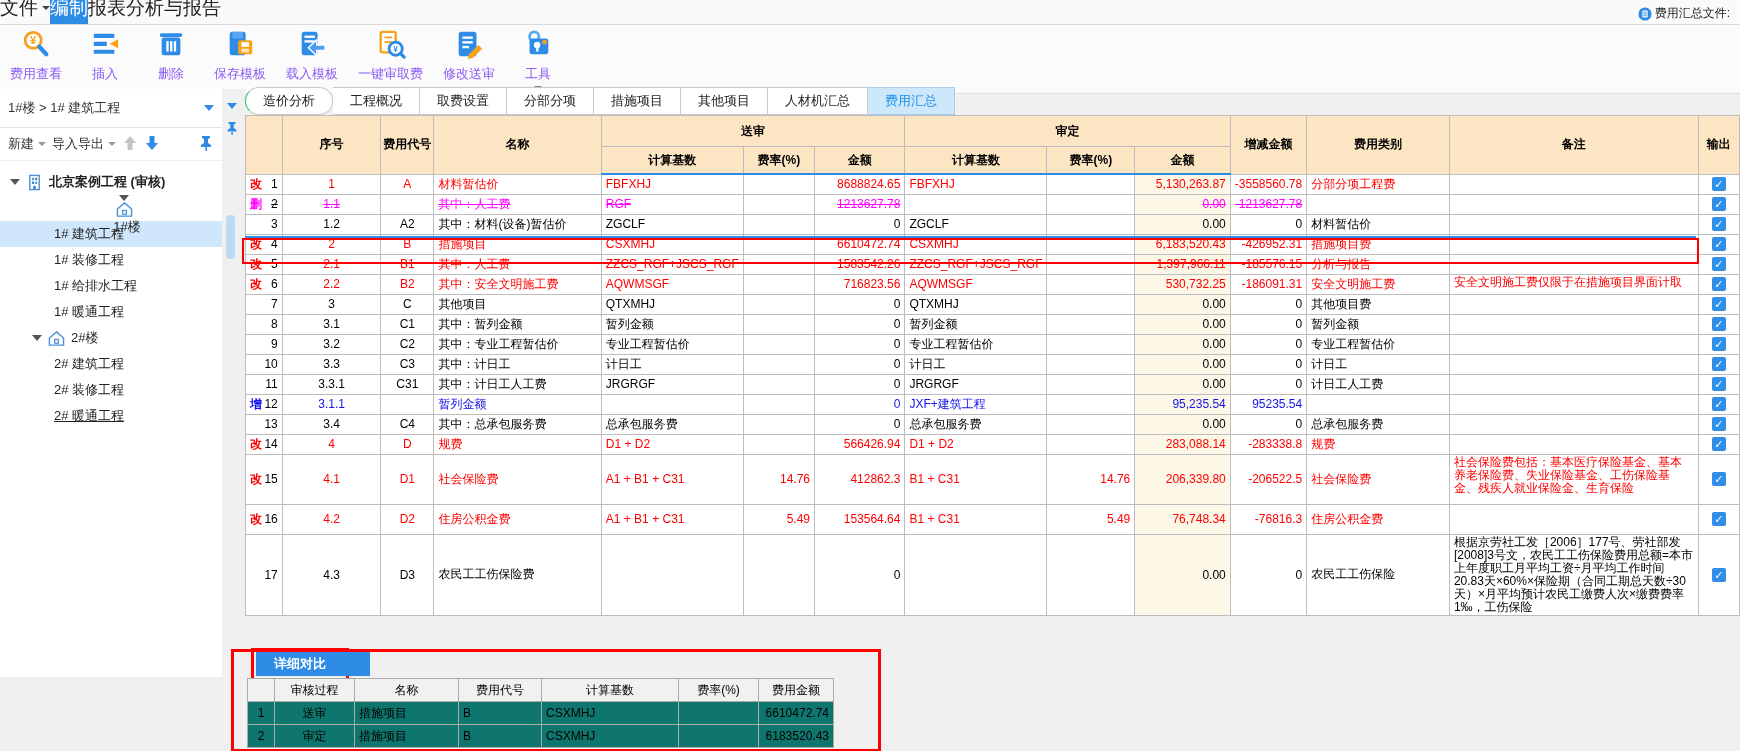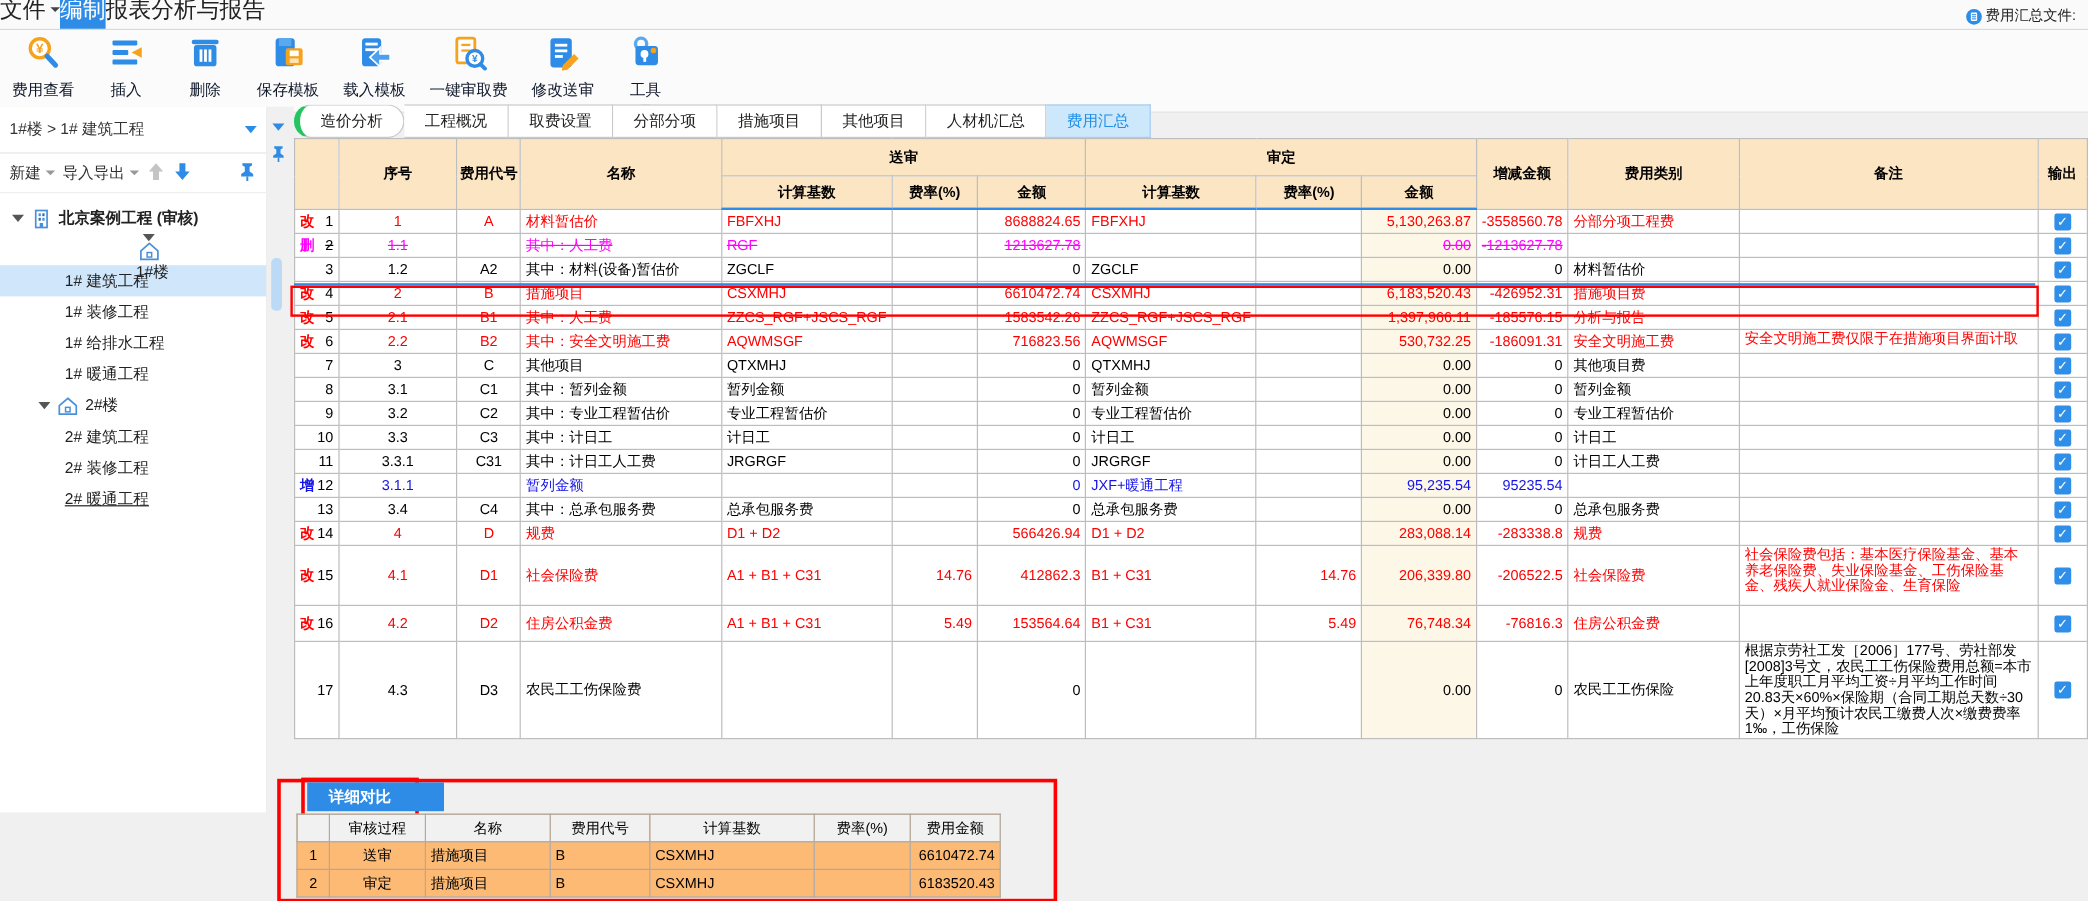--- a/index.html
+++ b/index.html
@@ -9,21 +9,21 @@
   .menubar{position:absolute;left:0;top:0;width:1740px;height:24px;background:#fafafa;
            border-bottom:1px solid #d9d9d9;display:flex;align-items:flex-end;}
   .menu-item{font-size:19px;color:#222;padding:3px 0;cursor:default;display:flex;align-items:center;gap:4px;}
   .menu-item.active{background:#2e8ce6;color:#fff;border-radius:3px 3px 0 0;}
   .m-caret{width:0;height:0;border-left:4px solid transparent;border-right:4px solid transparent;border-top:4px solid #444;}
   
   .ribbon{position:absolute;left:0;top:25px;width:1740px;height:64px;background:#fbfbfb;
           border-bottom:1px solid #e2e2e2;display:flex;align-items:flex-start;padding:4px 0 0 10px;gap:20px;}
   .rbtn{display:flex;flex-direction:column;align-items:center;gap:2px;min-width:46px;cursor:default;}
   .rbtn svg{width:30px;height:30px;}
-  .rbtn .rlabel{font-size:13px;color:#0f172a;white-space:nowrap;}
+  .rbtn .rlabel{font-size:13px;color:#8b5cf6;white-space:nowrap;}
   .rbtn .rcaret{width:0;height:0;border-left:4px solid transparent;border-right:4px solid transparent;border-top:4px solid #888;margin-top:1px;}
   
   .sidebar{position:absolute;left:0;top:89px;width:222px;height:588px;background:#fff;border-right:1px solid #d8d8d8;}
   .crumb{height:38px;border-bottom:1px solid #e4e4e4;display:flex;align-items:center;padding:0 8px;font-size:13px;color:#333;}
   .crumb-caret{margin-left:auto;width:0;height:0;border-left:5px solid transparent;border-right:5px solid transparent;border-top:6px solid #2e8ce6;}
   .side-toolbar{height:32px;border-bottom:1px solid #efefef;display:flex;align-items:center;gap:6px;padding:0 8px;font-size:13px;color:#333;}
   .st-item{display:flex;align-items:center;gap:4px;}
   .st-caret{width:0;height:0;border-left:4px solid transparent;border-right:4px solid transparent;border-top:4px solid #999;}
   .side-toolbar svg{width:16px;height:16px;}
   .st-pin{margin-left:auto;}
@@ -35,21 +35,21 @@
   .tree-row.bold{font-weight:bold;}
   
   .gutter{position:absolute;left:222px;top:89px;width:23px;height:588px;background:#f0f0f0;}
   .g-caret{position:absolute;left:5px;top:14px;width:0;height:0;border-left:5px solid transparent;border-right:5px solid transparent;border-top:6px solid #2e8ce6;}
   .g-pin{position:absolute;left:3px;top:32px;}
   .g-handle{position:absolute;left:4px;top:126px;width:9px;height:44px;background:#bcd9f5;border-radius:4px;}
   
   .tabsrow{position:absolute;left:245px;top:88px;width:1495px;height:27px;display:flex;align-items:flex-end;}
   .tab{height:26px;line-height:26px;padding:0 17px;background:#fff;border:1px solid #c9c9c9;border-left:none;
        font-size:13px;color:#222;}
-  .tab:first-child{border-left:5px solid #22c55e;border-radius:14px;}
+  .tab:first-child{border-left:1px solid #22c55e;border-radius:14px;}
   .tab.active{background:#cde7fb;color:#1f8fe8;border-color:#a9cdee;}
   .file-label{position:absolute;right:10px;top:5px;display:flex;align-items:center;gap:3px;font-size:12px;color:#222;}
   .file-label svg{width:14px;height:14px;}
   
   .gridwrap{position:absolute;left:245px;top:115px;}
   table.grid{border-collapse:collapse;table-layout:fixed;background:#fff;}
   table.grid th,table.grid td{border:1px solid #bdbdbd;padding:1px 4px;font-size:12px;overflow:hidden;}
   table.grid th{background:#fce5c2;font-weight:bold;padding:0 2px;}
   tr.hgroup th{height:30px;}
   tr.hsub th{height:26px;}
@@ -73,21 +73,21 @@
   .cb{display:inline-block;width:14px;height:14px;background:#2f8ee8;border-radius:2px;color:#fff;
       font-size:11px;line-height:14px;font-weight:bold;text-align:center;}
   
   .ann{position:absolute;border:2px solid #ff0000;pointer-events:none;}
   .blue-split{position:absolute;left:245px;width:1451px;height:2px;background:#2e8be6;pointer-events:none;}
   
   .bp-tabs{position:absolute;left:256px;top:652px;display:flex;gap:5px;flex-direction:column;}
   .bp-tab{height:24px;line-height:24px;padding:0 18px;font-size:13px;background:#d6d6d6;color:#333;}
   .bp-tab.active{background:#2e8ce6;color:#fff;font-weight:bold;}
   .bp-wrap{position:absolute;left:247px;top:678px;}
-  table.bgrid{border-collapse:collapse;table-layout:fixed;background:#fdba74;}
+  table.bgrid{border-collapse:collapse;table-layout:fixed;background:#0f766e;}
   table.bgrid th,table.bgrid td{border:1px solid #ababab;font-size:12px;padding:1px 4px;overflow:hidden;white-space:nowrap;}
   table.bgrid th{background:#f1f1f1;font-weight:normal;height:20px;}
   table.bgrid td{height:20px;}
   td.bctr{text-align:center;} td.brt{text-align:right;}
 </style>
 </head>
 <body>
 
 <div class="menubar" id="menubar">
     <span class="menu-item">文件<span class="m-caret"></span></span>
@@ -568,21 +568,21 @@
               <span class="mk">增</span>
               <span class="rn">12</span>
             </span>
           </td>
           <td class="ctr">3.1.1</td>
           <td class="ctr"></td>
           <td class="lft">暂列金额</td>
           <td class="lft"></td>
           <td class="rate"></td>
           <td class="num">0</td>
-          <td class="lft">JXF+暖通工程</td>
+          <td class="lft">JXF+建筑工程</td>
           <td class="rate"></td>
           <td class="num cream">95,235.54</td>
           <td class="num">95235.54</td>
           <td class="lft"></td>
           <td class="rem"></td>
           <td class="outcell"><span class="cb">✓</span></td>
         </tr>
         <tr class="st-blk" style="height: 20px;">
           <td class="mkcell">
             <span class="mkwrap">

